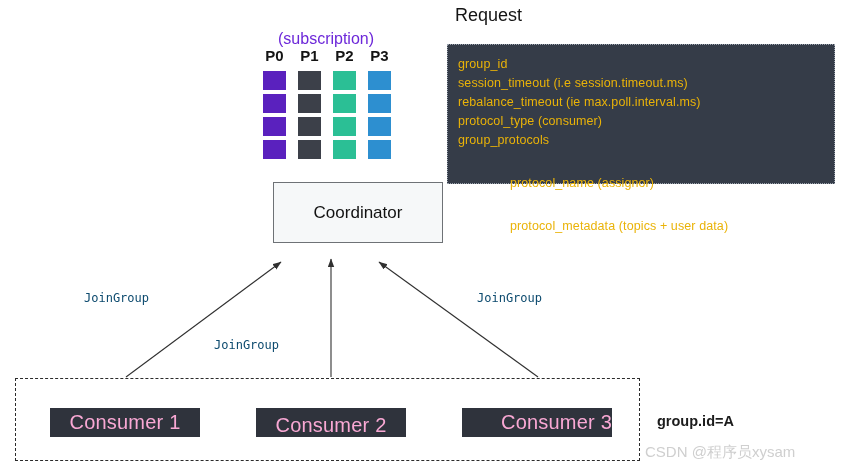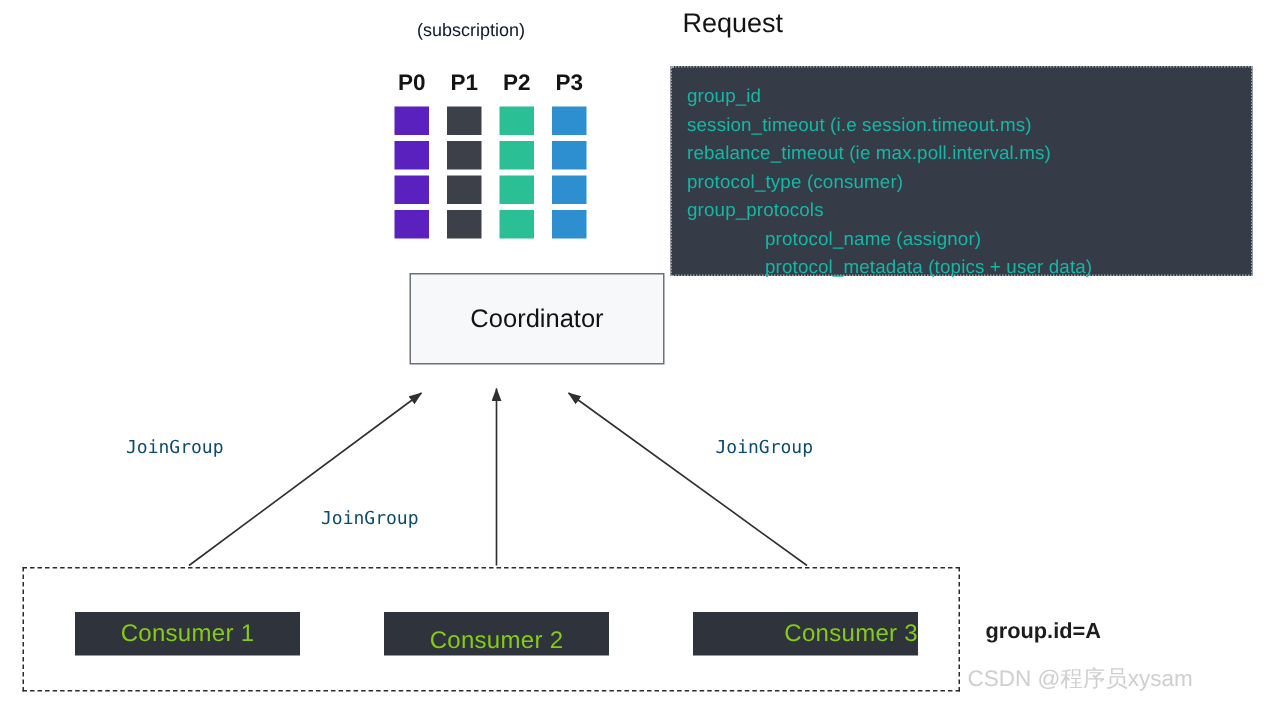--- a/index.html
+++ b/index.html
@@ -14,23 +14,23 @@
     background: #ffffff;
     overflow: hidden;
     font-family: "Liberation Sans", sans-serif;
     color: #111111;
   }
 
   
   #subscription-label {
     position: absolute;
     left: 278px;
-    top: 13px;
-    font-size: 12px;
-    color: #0f172a;
+    top: 30px;
+    font-size: 16px;
+    color: #6d28d9;
     white-space: nowrap;
   }
   #partition-headers {
     position: absolute;
     left: 263px;
     top: 47px;
     display: flex;
     gap: 12px;
   }
   #partition-headers .phead {
@@ -72,26 +72,27 @@
     width: 388px;
     height: 140px;
     background: #353c48;
     border: 1px dotted #9aa2ad;
     box-sizing: border-box;
     padding: 10px 0 0 10px;
   }
   #request-panel .rline {
     font-size: 12.5px;
     line-height: 19px;
-    color: #14b8a6;
+    color: #eab308;
     white-space: pre;
     letter-spacing: 0.1px;
   }
   #request-panel .indent {
     padding-left: 52px;
+    margin-top: 24px;
   }
 
   
   #coordinator-box {
     position: absolute;
     left: 246px;
     top: 182px;
     width: 170px;
     height: 61px;
     background: #f6f8f9;
@@ -142,22 +143,22 @@
   .consumer-box {
     position: absolute;
     top: 408px;
     height: 29px;
     background: #2f333c;
     display: flex;
     align-items: center;
     justify-content: center;
   }
   .consumer-box .clabel {
-    font-size: 16px;
-    color: #84cc16;
+    font-size: 20px;
+    color: #f9a8d4;
     letter-spacing: 0.2px;
   }
   #consumer-1 { left: 50px;  width: 150px; }
   #consumer-2 { left: 256px; width: 150px; align-items: flex-end; }
   #consumer-3 { left: 462px; width: 150px; justify-content: flex-end; }
 
   #groupid-label {
     position: absolute;
     left: 657px;
     top: 413px;

